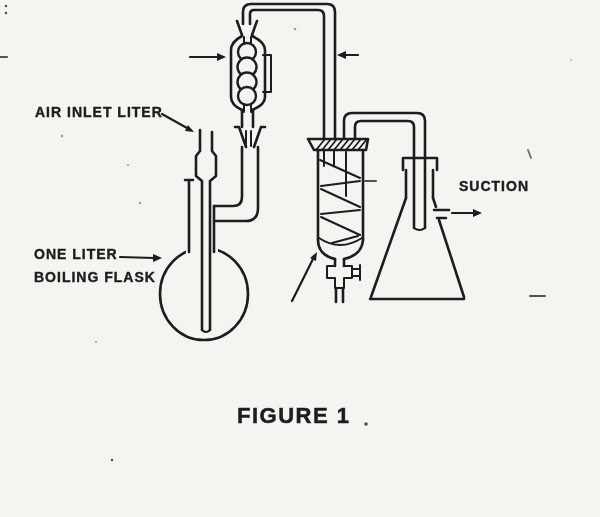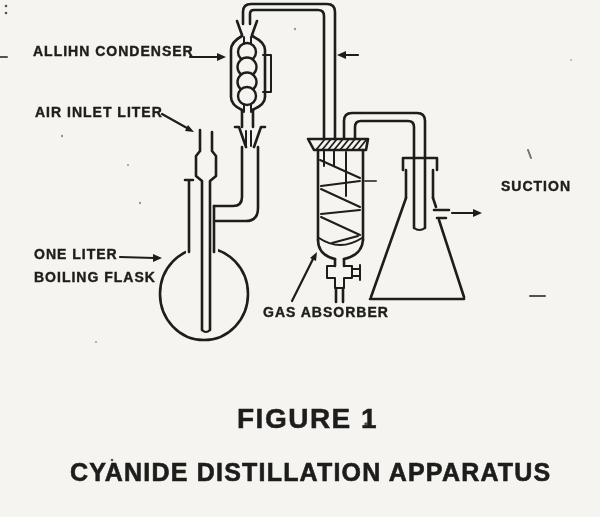--- a/index.html
+++ b/index.html
@@ -22,21 +22,21 @@
   .speck  { fill:var(--ink); stroke:none; }
   .speckline { fill:none; stroke:var(--ink); stroke-width:2; stroke-linecap:round; }
 
   .lbl {
     position:absolute; white-space:nowrap;
     font-weight:700; font-size:14px; line-height:1.1;
     letter-spacing:1px; -webkit-text-stroke:0.4px currentColor;
   }
   .caption-figure {
     position:absolute; white-space:nowrap;
-    font-weight:700; font-size:28px; letter-spacing:1.5px;
+    font-weight:700; font-size:22px; letter-spacing:1.5px;
     -webkit-text-stroke:0.5px currentColor;
   }
   .caption-title {
     position:absolute; white-space:nowrap;
     font-weight:700; font-size:25px; letter-spacing:1.2px;
     -webkit-text-stroke:0.6px currentColor;
   }
 </style>
 </head>
 <body>
@@ -172,30 +172,27 @@
       <circle class="speck" cx="96" cy="342" r="1.1" opacity="0.5"></circle>
       <path class="speckline" d="M 365,181 L 376,181"></path>
       <path class="speckline" d="M 528,150 L 531,158" opacity="0.8"></path>
       <path class="speckline" d="M 530,296 L 545,296"></path>
       <circle class="speck" cx="366" cy="424" r="1.8"></circle>
       <circle class="speck" cx="112" cy="460" r="1.3"></circle>
       <circle class="speck" cx="571" cy="60" r="1" opacity="0.4"></circle>
     </g>
   </svg>
 
-  <div class="lbl" style="left:33px; top:44px;">ALLIHN CONDENSER</div>
 
   <div class="lbl" style="left:35px; top:105px;">AIR INLET LITER</div>
 
 
-  <div class="lbl" style="left:459px; top:179px;margin-left:42px;">SUCTION</div>
+  <div class="lbl" style="left:459px; top:179px;">SUCTION</div>
 
   <div class="lbl" style="left:34px; top:247px;">ONE LITER</div>
 
   <div class="lbl" style="left:34px; top:270px;">BOILING FLASK</div>
 
-  <div class="lbl" style="left:263px; top:305px;">GAS ABSORBER</div>
 
   <div class="caption-figure" style="left:237px; top:403px;">FIGURE 1</div>
 
-  <div class="caption-title" style="left:70px; top:458px;">CYANIDE DISTILLATION APPARATUS</div>
 
 </div>
 
 </body></html>

